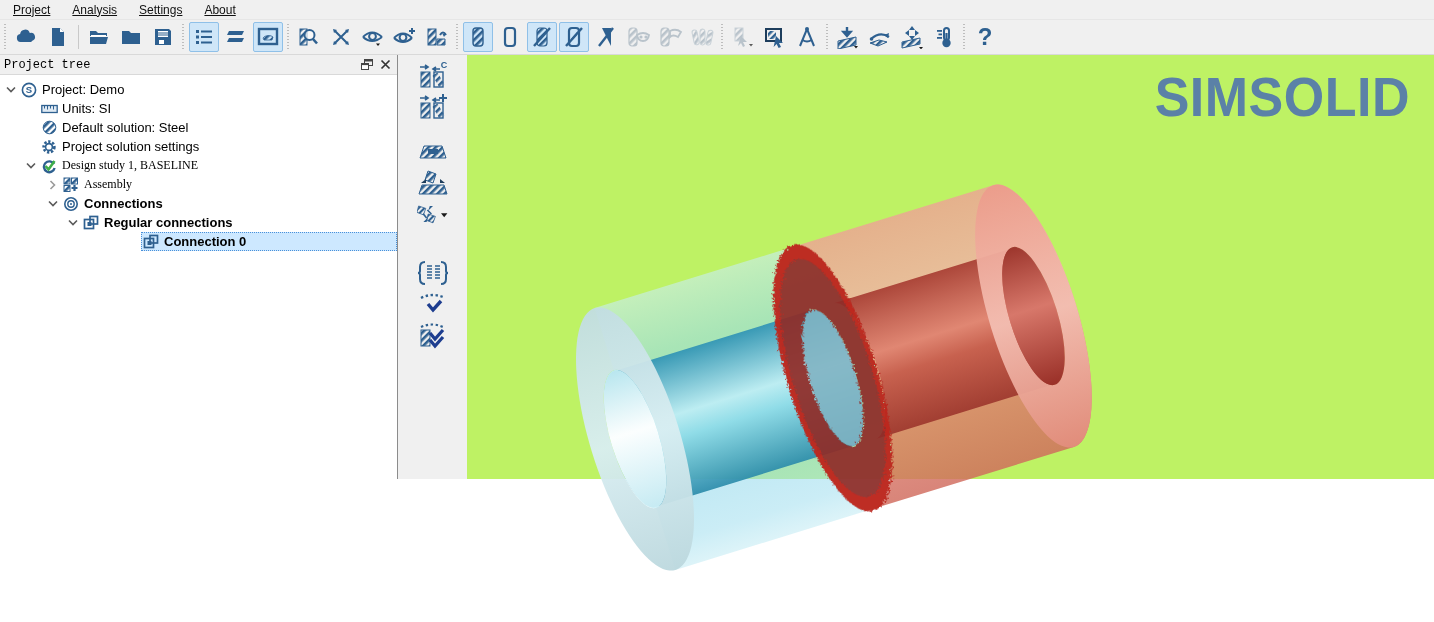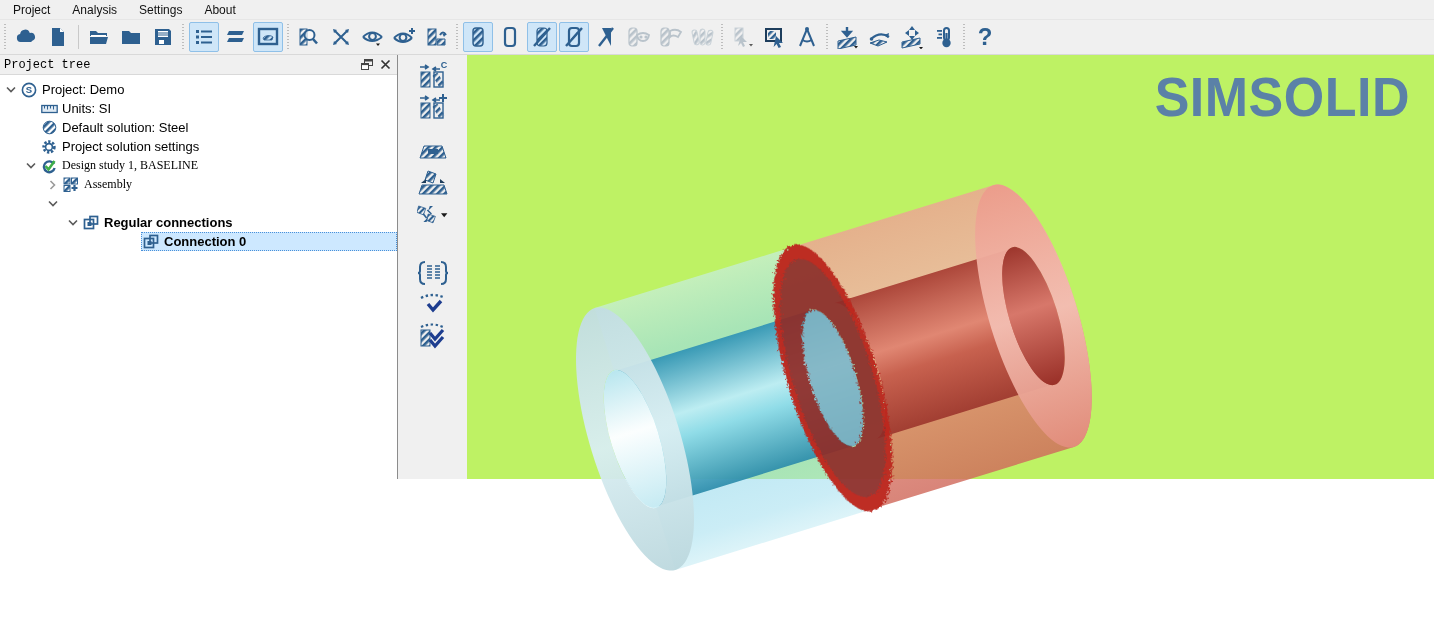--- a/index.html
+++ b/index.html
@@ -1,21 +1,21 @@
 <!DOCTYPE html>
 <html><head>
 <meta charset="utf-8">
 <style>
   * { margin:0; padding:0; box-sizing:border-box; }
   html,body { width:1434px; height:622px; }
   body { font-family:"Liberation Sans", sans-serif; background:#fff; overflow:hidden; position:relative; }
 
   
   .menubar { height:19px; background:#f0f0f0; display:flex; align-items:center; padding-left:2px; }
-  .menu-item { font-size:12px; color:#111; padding:2px 11px; cursor:default; }
+  .menu-item { font-size:12px; color:#111; padding:2px 11px; cursor:default;text-decoration:underline; }
 
   
   .toolbar { height:36px; background:#f0f0f0; display:flex; align-items:center; border-top:1px solid #e6e6e6; border-bottom:1px solid #d9d9d9; padding-left:1px; }
   .thandle { width:5px; height:26px; margin:0 2px; background-image:repeating-linear-gradient(to bottom,#bdbdbd 0 1px, transparent 1px 3px); background-size:2px 100%; background-repeat:repeat-y; background-position:1px 0; }
   .tsep { width:1px; height:24px; background:#c9c9c9; margin:0 4px; }
   .tbtn { width:30px; height:30px; display:flex; align-items:center; justify-content:center; border:1px solid transparent; border-radius:2px; margin:0 1px; }
   .tbtn.toggled { background:#cfe6f8; border-color:#8fc0e8; }
   .ic { display:block; }
 
   
@@ -470,20 +470,30 @@
           </span>
       </div>
 
       <div class="trow b">
         <span class="tindent" style="width:44px"></span>
         <span class="texp">
             <svg width="10" height="7" viewBox="0 0 10 7">
               <path d="M1 1.5l4 4 4-4" fill="none" stroke="#5a5a5a" stroke-width="1.6"></path>
             </svg>
           </span>
+        <span class="thl">
+            <span class="tico">
+              <svg width="16" height="16" viewBox="0 0 16 16">
+                <circle cx="8" cy="8" r="6.2" fill="none" stroke="#2e6090" stroke-width="1.6"></circle>
+                <circle cx="8" cy="8" r="3.2" fill="none" stroke="#2e6090" stroke-width="1.4"></circle>
+                <circle cx="8" cy="8" r="1" fill="#2e6090"></circle>
+              </svg>
+            </span>
+        <span class="tlabel">Connections</span>
+          </span>
       </div>
 
       <div class="trow b">
         <span class="tindent" style="width:64px"></span>
         <span class="texp">
             <svg width="10" height="7" viewBox="0 0 10 7">
               <path d="M1 1.5l4 4 4-4" fill="none" stroke="#5a5a5a" stroke-width="1.6"></path>
             </svg>
           </span>
         <span class="thl">

